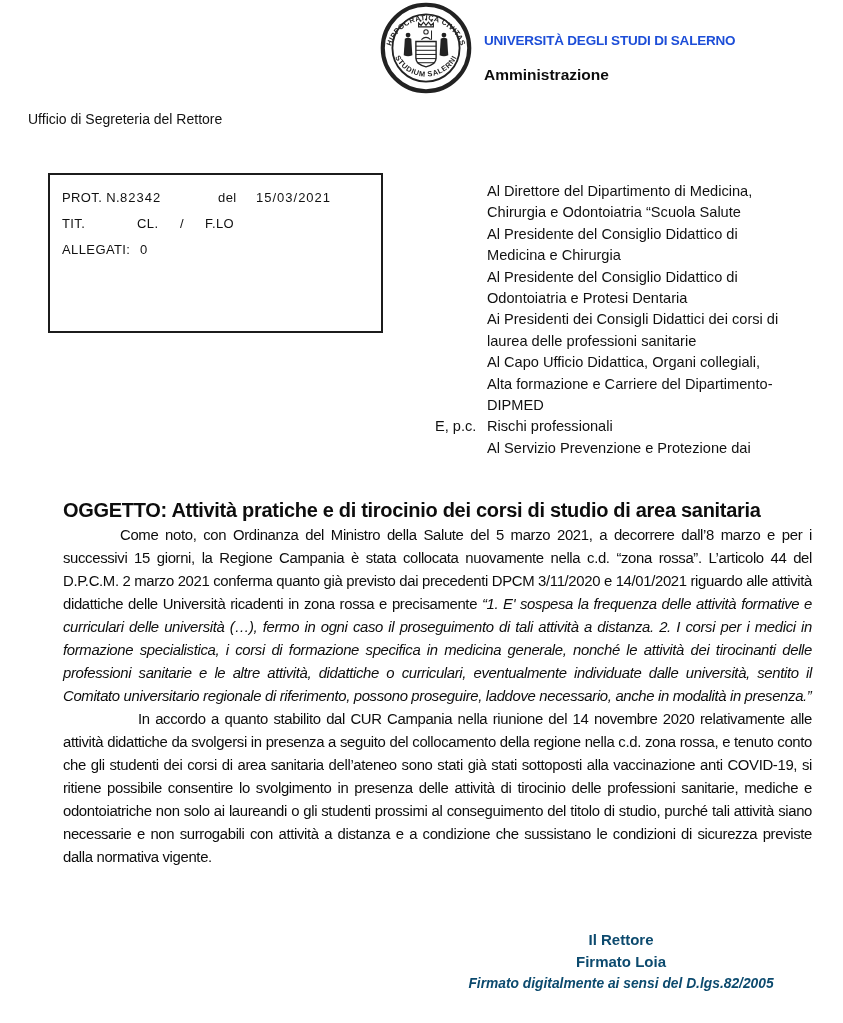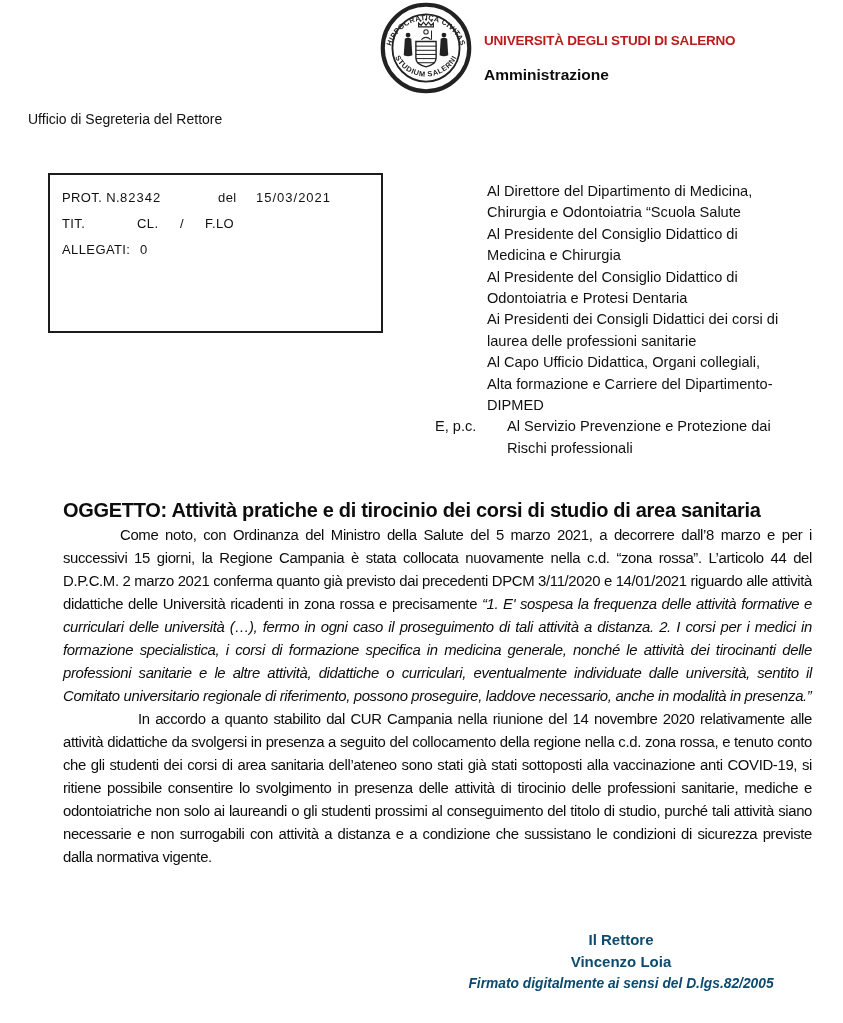--- a/index.html
+++ b/index.html
@@ -10,21 +10,21 @@
     background:#ffffff;
     color:#111;
     font-family:"Liberation Sans", sans-serif;
     overflow:hidden;
   }
   
   .seal { position:absolute; left:380px; top:2px; width:92px; height:92px; }
   .uni-name {
     position:absolute; left:484px; top:33px;
     font-size:13.5px; font-weight:bold; letter-spacing:-0.2px;
-    color:#b91c1c; white-space:nowrap;
+    color:#1d4ed8; white-space:nowrap;
   }
   .admin-name {
     position:absolute; left:484px; top:66px;
     font-size:15.5px; font-weight:bold; color:#0d0d0d; white-space:nowrap;
   }
   .office-line {
     position:absolute; left:28px; top:111px;
     font-size:14px; color:#111; white-space:nowrap;
   }
   
@@ -48,21 +48,21 @@
   .p-slash { left:130px; }
   .p-flo   { left:155px; }
   .p-alleg { left:12px; }
   .p-alnum { left:90px; }
   
   .recipients {
     position:absolute; left:425px; top:181px; width:408px;
     font-size:14.6px; line-height:21.4px; color:#111;
   }
   .recipients .r-line { margin-left:62px; white-space:nowrap; }
-  .cc-row { display:flex;gap:20px; }
+  .cc-row { display:flex; }
   .cc-prefix { width:62px; padding-left:10px; flex:0 0 62px; white-space:nowrap; }
   .cc-lines { flex:1; }
   .cc-lines div { white-space:nowrap; }
   
   .subject {
     position:absolute; left:63px; top:499px; width:760px;
     font-size:20px; font-weight:bold; letter-spacing:-0.3px;
     white-space:nowrap; color:#0d0d0d;
   }
   
@@ -155,35 +155,35 @@
     <div class="r-line">Al Presidente del Consiglio Didattico di</div>
     <div class="r-line">Odontoiatria e Protesi Dentaria</div>
     <div class="r-line">Ai Presidenti dei Consigli Didattici dei corsi di</div>
     <div class="r-line">laurea delle professioni sanitarie</div>
     <div class="r-line">Al Capo Ufficio Didattica, Organi collegiali,</div>
     <div class="r-line">Alta formazione e Carriere del Dipartimento-</div>
     <div class="r-line">DIPMED</div>
     <div class="cc-row">
       <span class="cc-prefix">E, p.c.</span>
       <span class="cc-lines">
+        <div>Rischi professionali</div>
         <div>Al Servizio Prevenzione e Protezione dai</div>
-        <div>Rischi professionali</div>
       </span>
     </div>
   </div>
 
   <div class="subject">
     <span>OGGETTO:</span>
     <span>Attività pratiche e di tirocinio dei corsi di studio di area sanitaria</span>
   </div>
 
   <div class="body-text">
     <p class="p1"><span>Come noto, con Ordinanza del Ministro della Salute del 5 marzo 2021, a decorrere dall’8 marzo e per i successivi 15 giorni, la Regione Campania è stata collocata nuovamente nella c.d. “zona rossa”. L’articolo 44 del D.P.C.M. 2 marzo 2021 conferma quanto già previsto dai precedenti DPCM 3/11/2020 e 14/01/2021 riguardo alle attività didattiche delle Università ricadenti in zona rossa e precisamente </span><em>“1. E' sospesa la frequenza delle attività formative e curriculari delle università (…), fermo in ogni caso il proseguimento di tali attività a distanza. 2. I corsi per i medici in formazione specialistica, i corsi di formazione specifica in medicina generale, nonché le attività dei tirocinanti delle professioni sanitarie e le altre attività, didattiche o curriculari, eventualmente individuate dalle università, sentito il Comitato universitario regionale di riferimento, possono proseguire, laddove necessario, anche in modalità in presenza.”</em></p>
     <p class="p2">In accordo a quanto stabilito dal CUR Campania nella riunione del 14 novembre 2020 relativamente alle attività didattiche da svolgersi in presenza a seguito del collocamento della regione nella c.d. zona rossa, e tenuto conto che gli studenti dei corsi di area sanitaria dell’ateneo sono stati già stati sottoposti alla vaccinazione anti COVID-19, si ritiene possibile consentire lo svolgimento in presenza delle attività di tirocinio delle professioni sanitarie, mediche e odontoiatriche non solo ai laureandi o gli studenti prossimi al conseguimento del titolo di studio, purché tali attività siano necessarie e non surrogabili con attività a distanza e a condizione che sussistano le condizioni di sicurezza previste dalla normativa vigente.</p>
   </div>
 
   <div class="signature">
     <div class="sig-role">Il Rettore</div>
-    <div class="sig-name">Vincenzo Loia</div>
+    <div class="sig-name">Firmato Loia</div>
     <div class="sig-note">Firmato digitalmente ai sensi del D.lgs.82/2005</div>
   </div>
 
 </div>
 
 </body></html>

